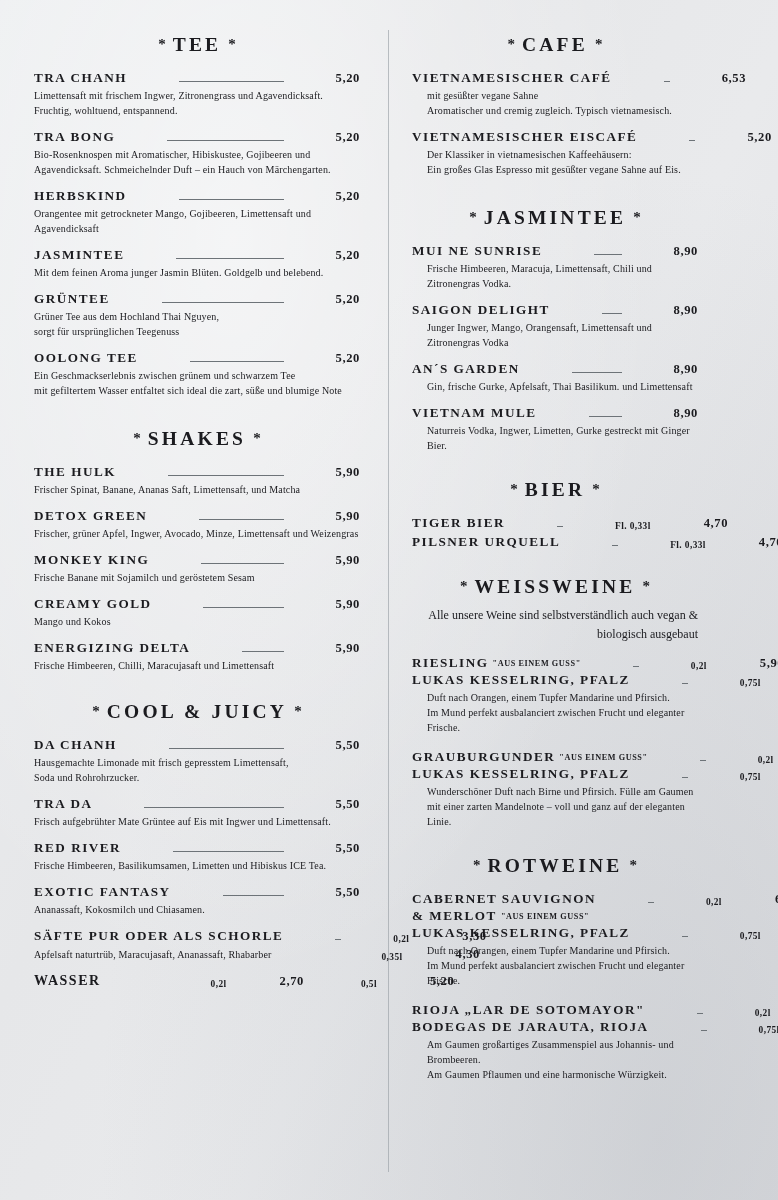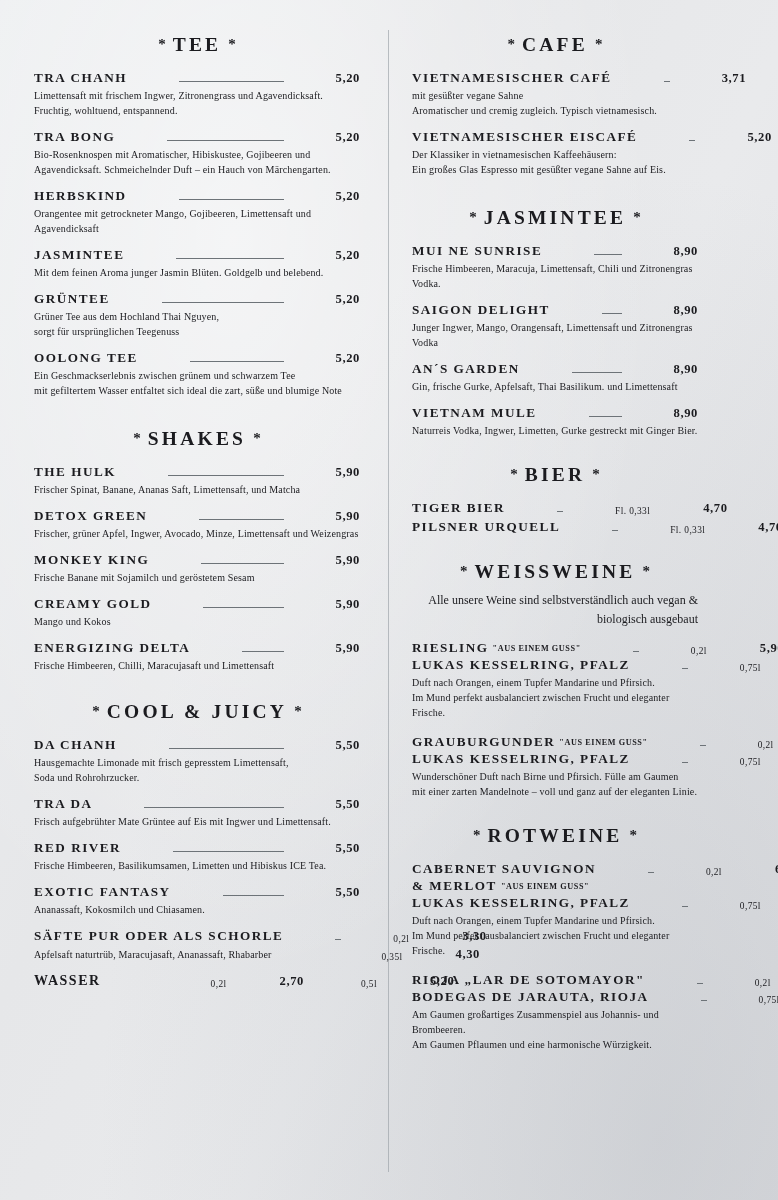--- a/index.html
+++ b/index.html
@@ -79,30 +79,30 @@
     font-size:12.6px;
     letter-spacing:.6px;
     white-space:nowrap;
     font-weight:bold;
   }
   .vol{
     font-size:9.4px;
     letter-spacing:.4px;
     white-space:nowrap;
     padding-right:6px;
-    font-weight:normal;
+    font-weight:bold;
   }
   .desc{
     font-size:10px;
     line-height:1.5;
     letter-spacing:.15px;
     margin-top:2px;
     max-width:352px;
   }
-  .desc.r{max-width:340px;}
+  .desc.r{max-width:340px;margin-left:15px;}
   .note{
     text-align:right;
     font-size:12px;
     line-height:1.55;
     margin:-6px 0 12px 0;
   }
   .pair{margin-bottom:11px;}
   .pair .row + .row{margin-top:1px;}
   .tight{margin-bottom:3px;}
   .wasser .row{align-items:flex-end;}
@@ -300,21 +300,21 @@
     <div class="col right">
 
       <div class="sec">
         <h2 class="section">
           <span class="star">*</span><span>CAFE</span><span class="star">*</span>
         </h2>
         <div class="item">
           <div class="row">
             <span class="nm">VIETNAMESISCHER CAFÉ</span>
             <span class="lead"></span>
-            <span class="pr">3,71</span>
+            <span class="pr">6,53</span>
           </div>
           <div class="desc r" style="white-space:pre-line">mit gesüßter vegane Sahne
 Aromatischer und cremig zugleich. Typisch vietnamesisch.</div>
         </div>
         <div class="item">
           <div class="row">
             <span class="nm">VIETNAMESISCHER EISCAFÉ</span>
             <span class="lead"></span>
             <span class="pr">5,20</span>
           </div>

